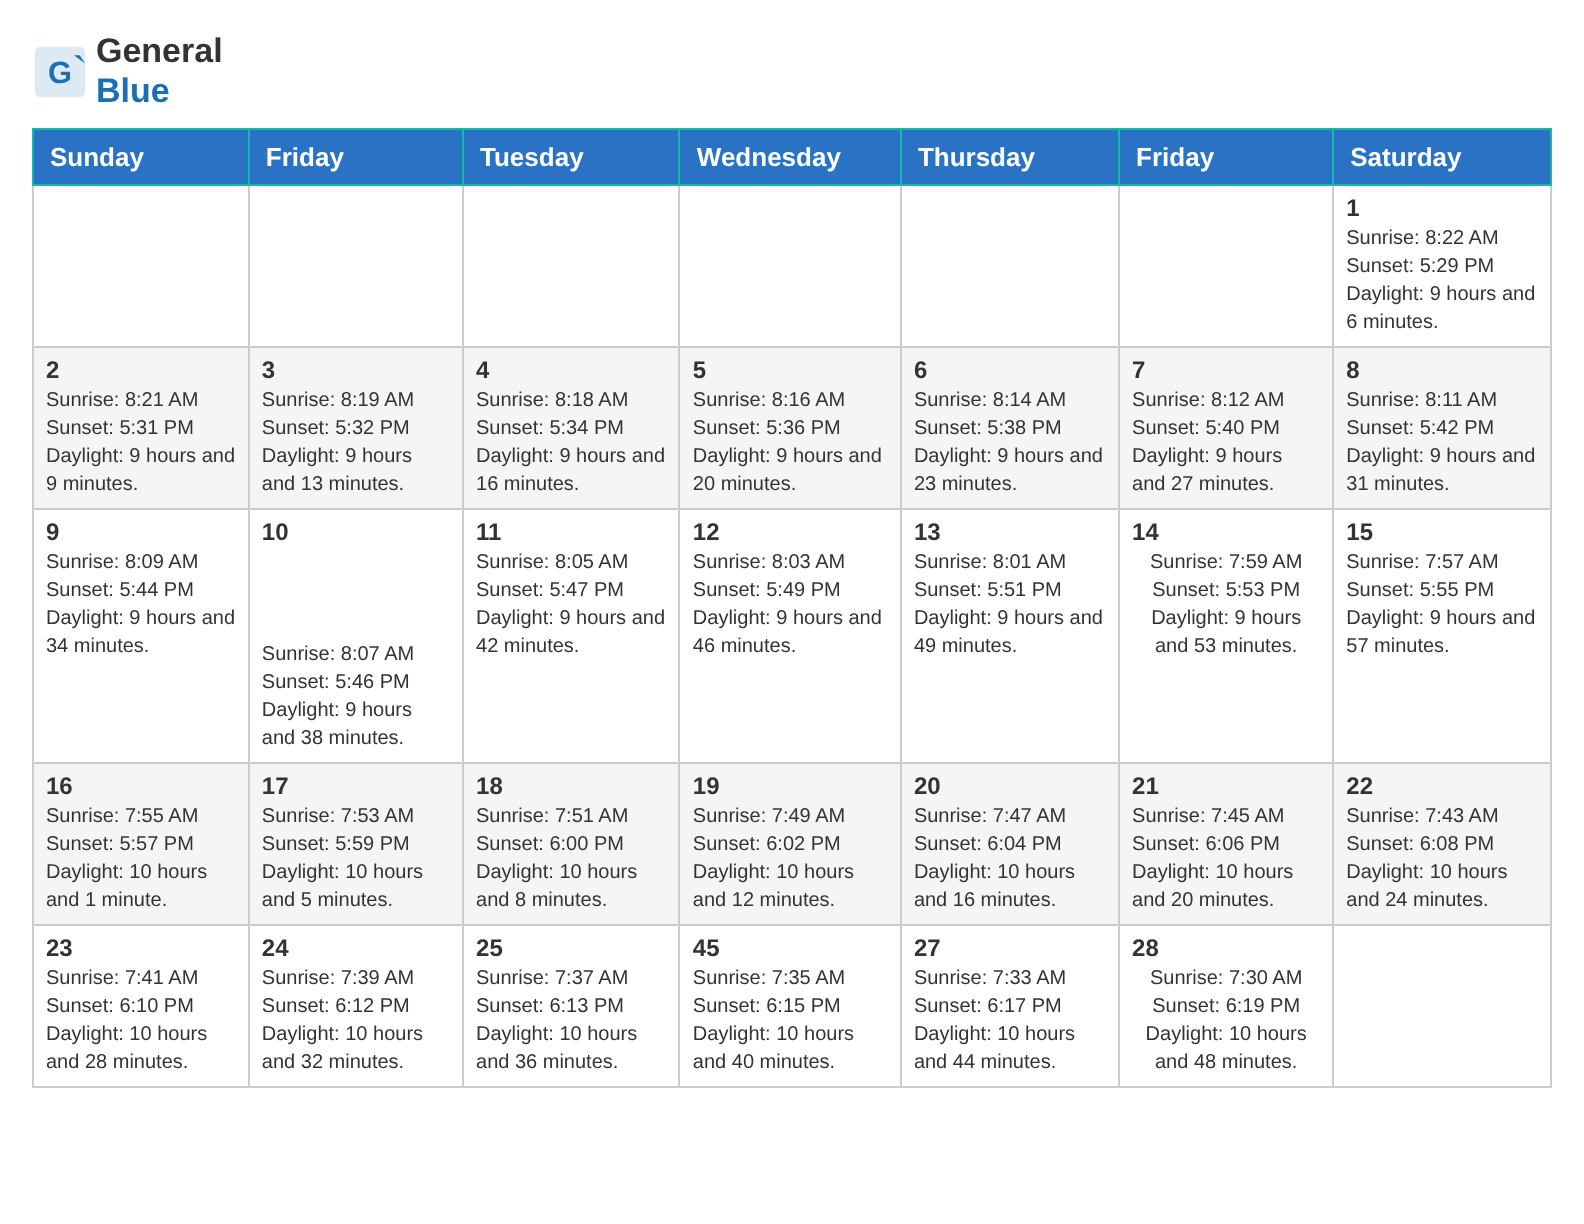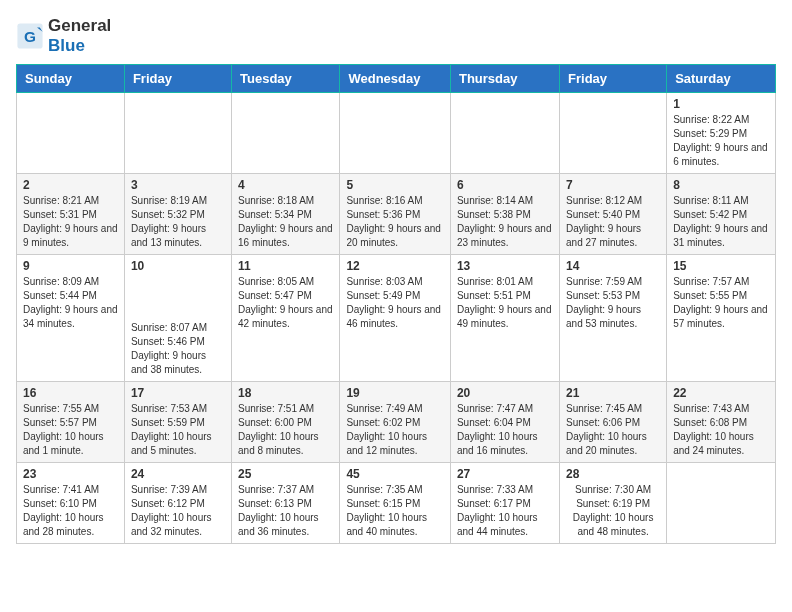--- a/index.html
+++ b/index.html
@@ -199,21 +199,21 @@
 Daylight: 9 hours and 46 minutes.</div>
         </td>
         <td>
           <div class="cell-date">13</div>
           <div class="cell-info" style="white-space: pre-line;">Sunrise: 8:01 AM
 Sunset: 5:51 PM
 Daylight: 9 hours and 49 minutes.</div>
         </td>
         <td>
           <div class="cell-date">14</div>
-          <div class="cell-info" style="white-space: pre-line;">Sunrise: 7:59 AM
+          <div class="cell-info" style="white-space: pre-line; text-align: center;">Sunrise: 7:59 AM
 Sunset: 5:53 PM
 Daylight: 9 hours and 53 minutes.</div>
         </td>
         <td>
           <div class="cell-date">15</div>
           <div class="cell-info" style="white-space: pre-line;">Sunrise: 7:57 AM
 Sunset: 5:55 PM
 Daylight: 9 hours and 57 minutes.</div>
         </td>
       </tr>

